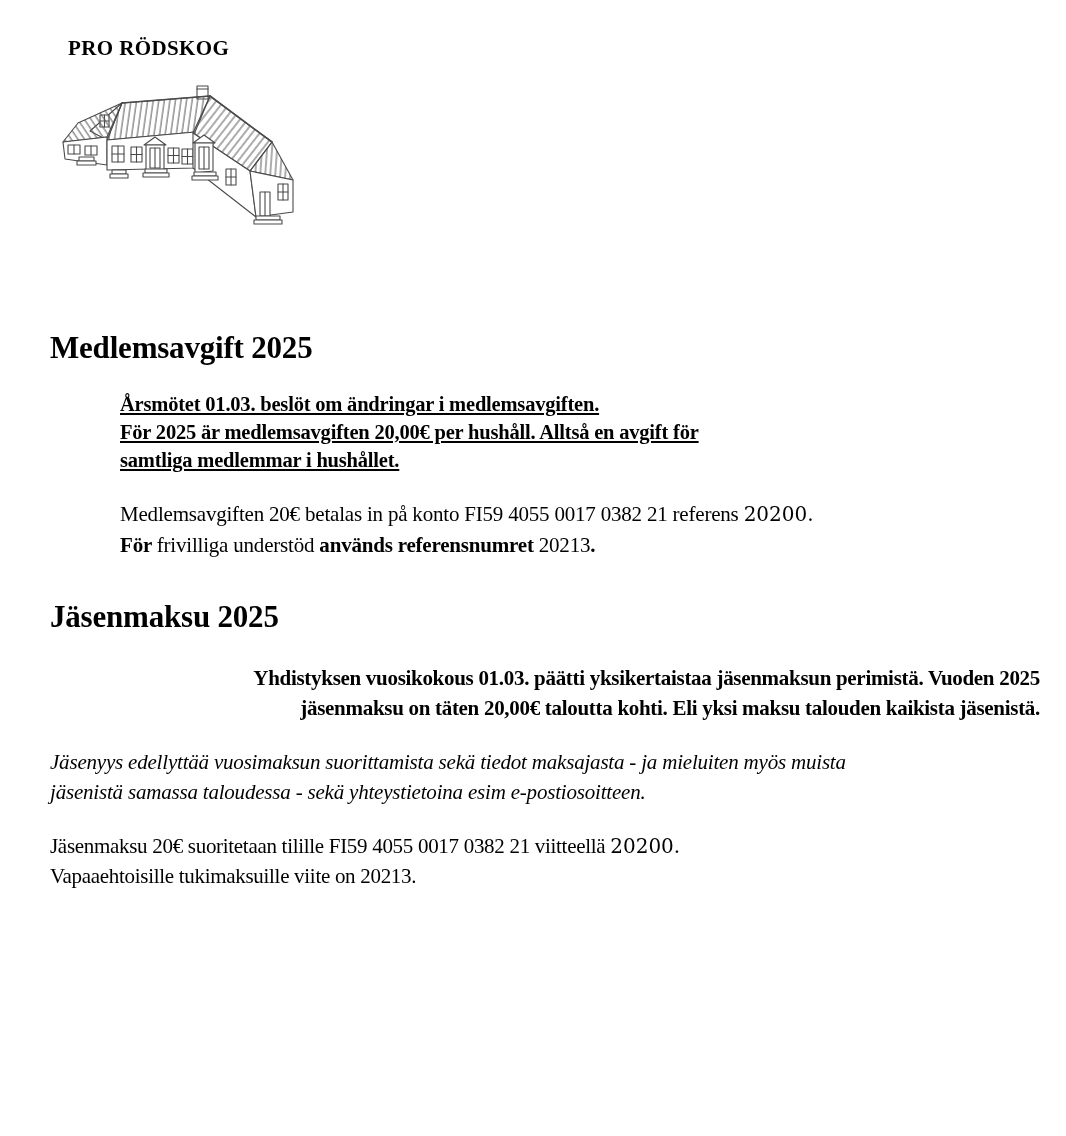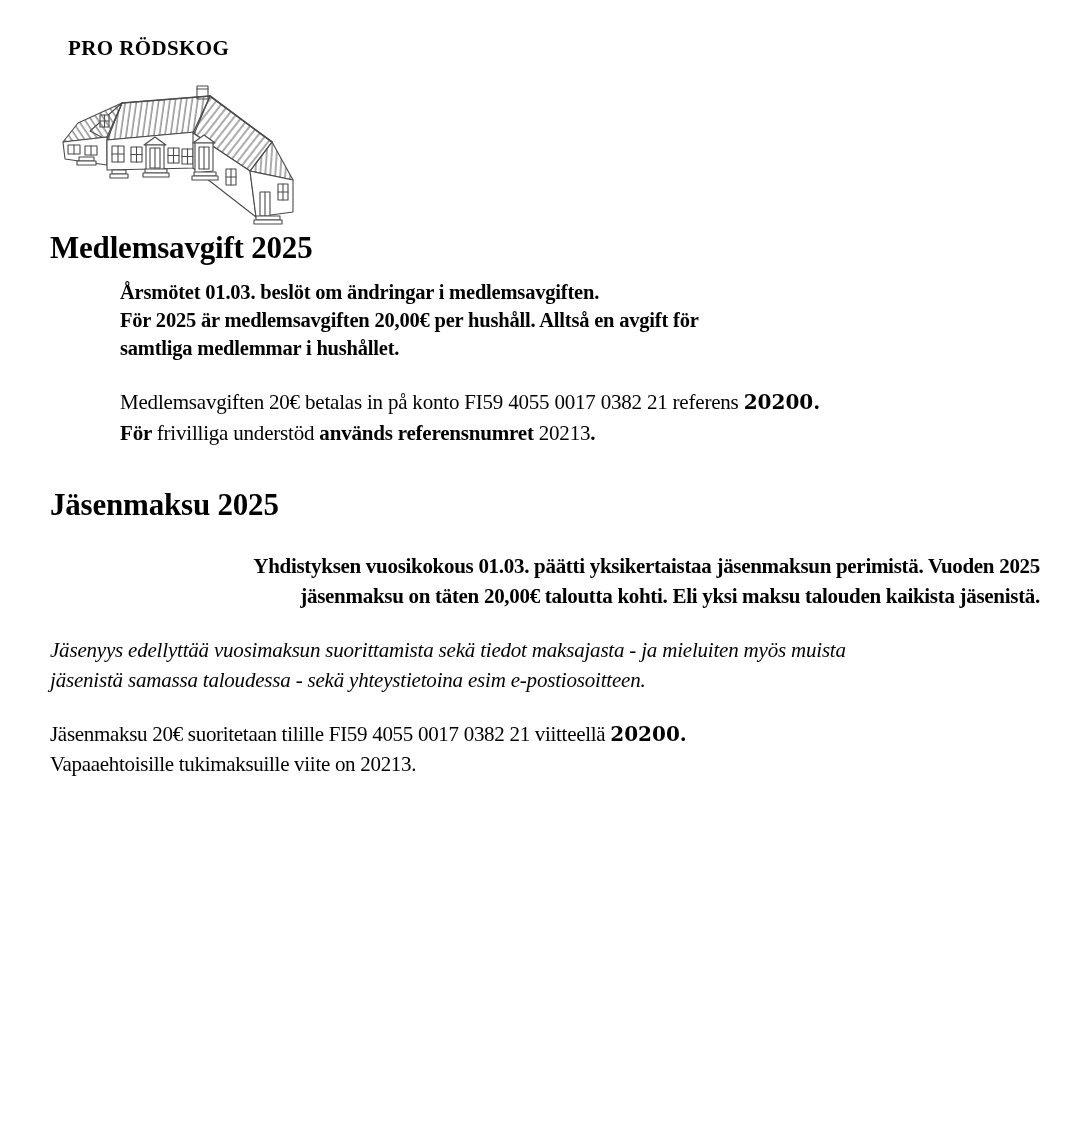--- a/index.html
+++ b/index.html
@@ -27,21 +27,21 @@
     margin: 24px 0 0 60px;
   }
   .section-heading {
     margin: 0;
     margin-left: 50px;
     font-size: 31px;
     line-height: 36px;
     font-weight: bold;
     letter-spacing: -0.2px;
   }
-  #heading-sv { }
+  #heading-sv { margin-top: 100px; }
   #heading-fi { margin-top: 38px; }
   p { margin: 0; }
   .prewrap { white-space: pre-line; }
   .sv-indent { margin-left: 120px; }
   .fi-indent { margin-left: 50px; }
   .bold-para {
     font-weight: bold;
     font-size: 20.5px;
     line-height: 28px;
     letter-spacing: -0.2px;
@@ -65,31 +65,31 @@
     letter-spacing: -0.3px;
     max-width: 990px;
   }
   .fi-regular {
     font-weight: normal;
     font-size: 21px;
     line-height: 30px;
     letter-spacing: -0.2px;
     max-width: 990px;
   }
-  #para-sv-intro   { margin-top: 12px; }
+  #para-sv-intro   { margin-top: 24px; text-decoration: underline; }
   #para-sv-info    { margin-top: 27px; }
   #para-sv-payment { margin-top: 25px; }
   #para-fi-intro   { margin-top: 28px; text-align: right; }
   #para-fi-info    { margin-top: 24px; font-style: italic; }
   #para-fi-payment { margin-top: 24px; }
   .b  { font-weight: normal; }
   .rg { font-weight: bold; }
   .altnum {
     font-family: "DejaVu Serif", serif;
-    font-weight: bold;
+    font-weight: normal;
     font-size: 20px;
     letter-spacing: 0;
   }
 </style>
 </head>
 <body>
 
 <div class="page">
 
   <div class="org-title">PRO RÖDSKOG</div>

